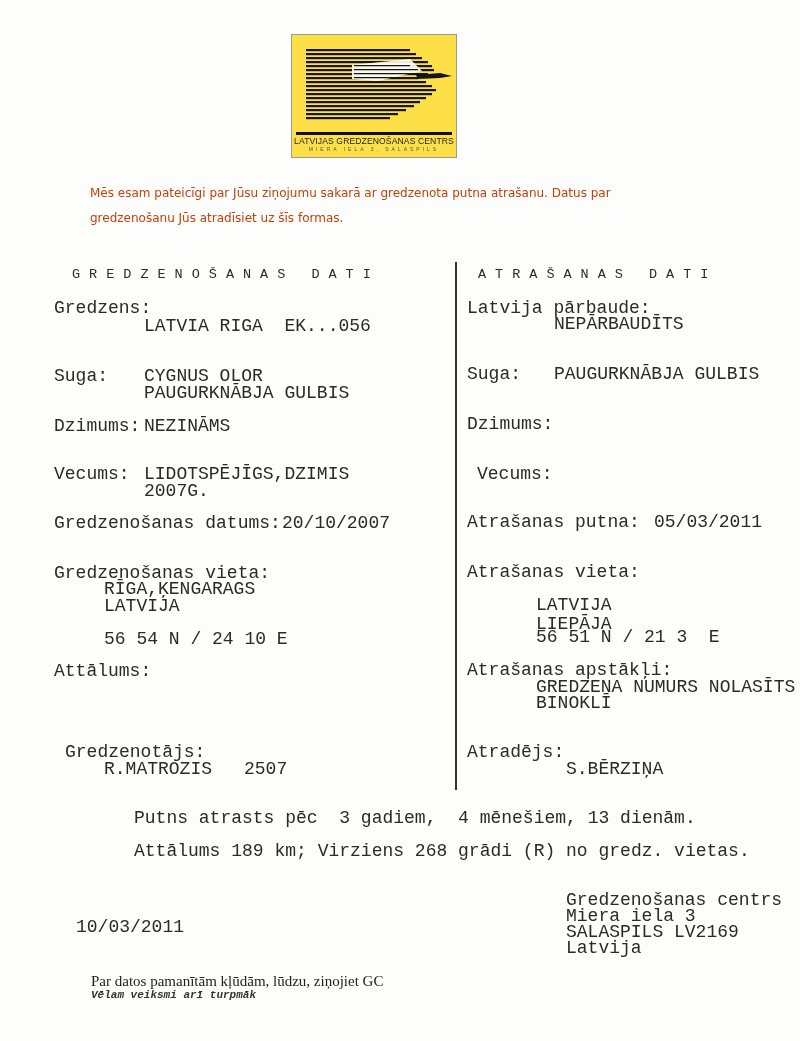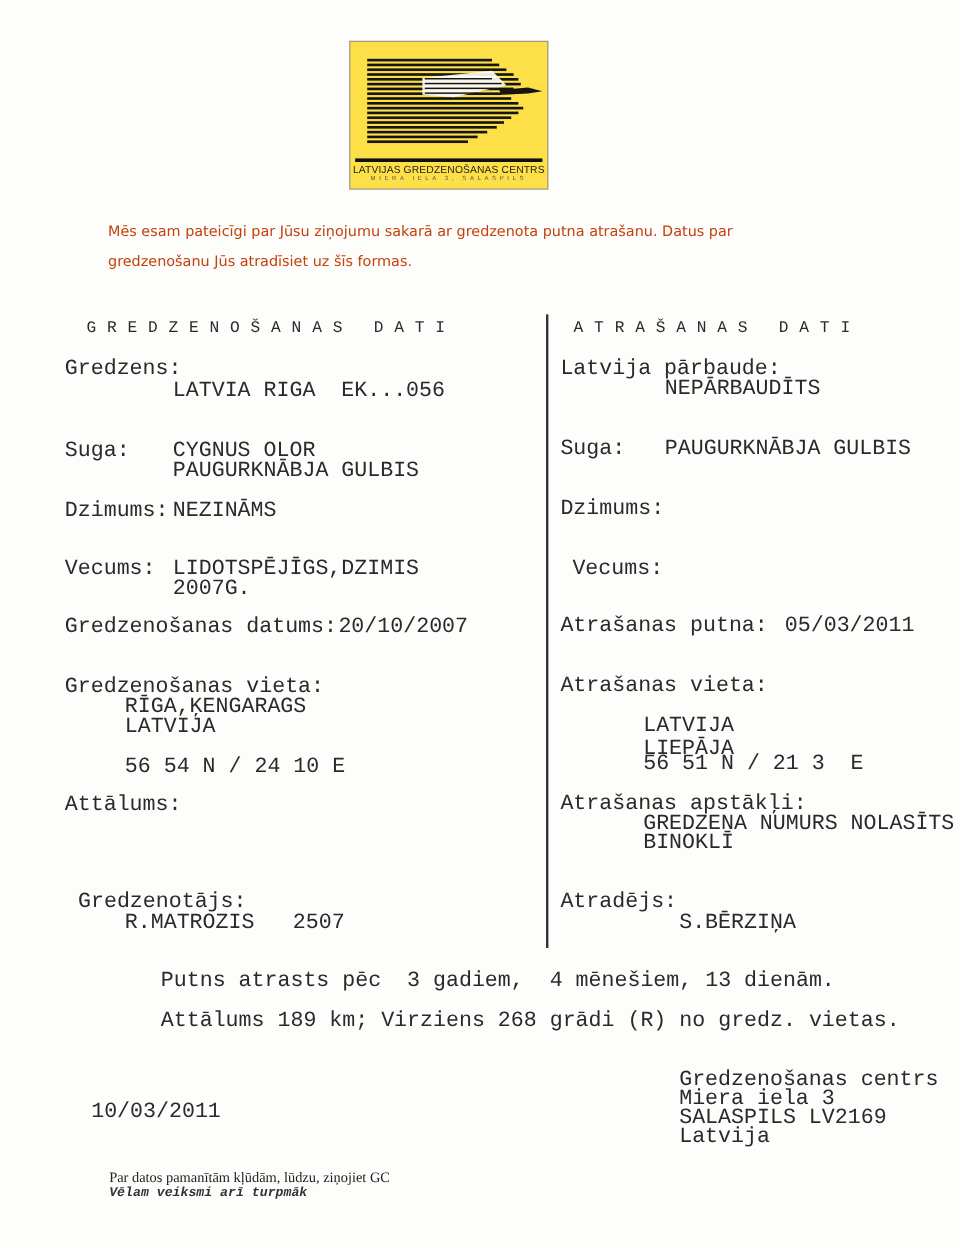--- a/index.html
+++ b/index.html
@@ -46,21 +46,21 @@
 
     .intro { left: 90px; top: 181px; width: 580px; white-space: normal; }
 
     .section-head { letter-spacing: 9px; font-size: 13.5px; }
 
     .divider {
       position: absolute; left: 455px; top: 262px; width: 1.5px; height: 528px; background: #333;
     }
 
     .footer-note {
-      font-family: "Liberation Serif", serif; font-size: 12px; line-height: 14px; color: #222;
+      font-family: "Liberation Serif", serif; font-size: 15px; line-height: 14px; color: #222;
     }
     .footer-wish {
       font-family: "Liberation Mono", monospace; font-size: 11px; line-height: 14px;
       font-style: italic; font-weight: bold; color: #333;
     }
   </style>
 </head>
 <body>
 
 <div class="logo-box">

